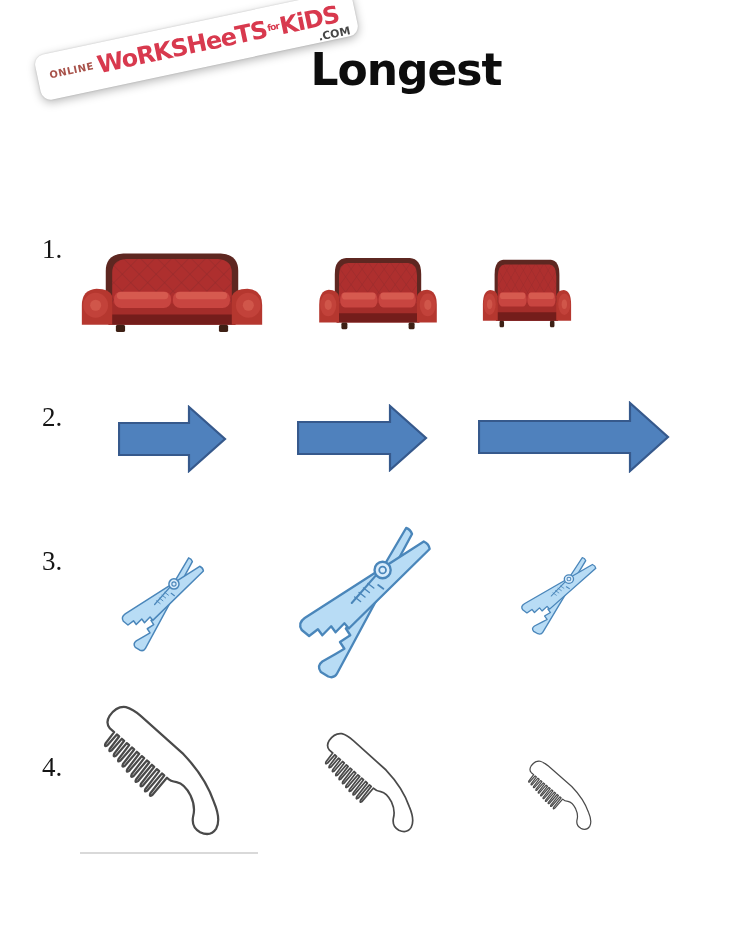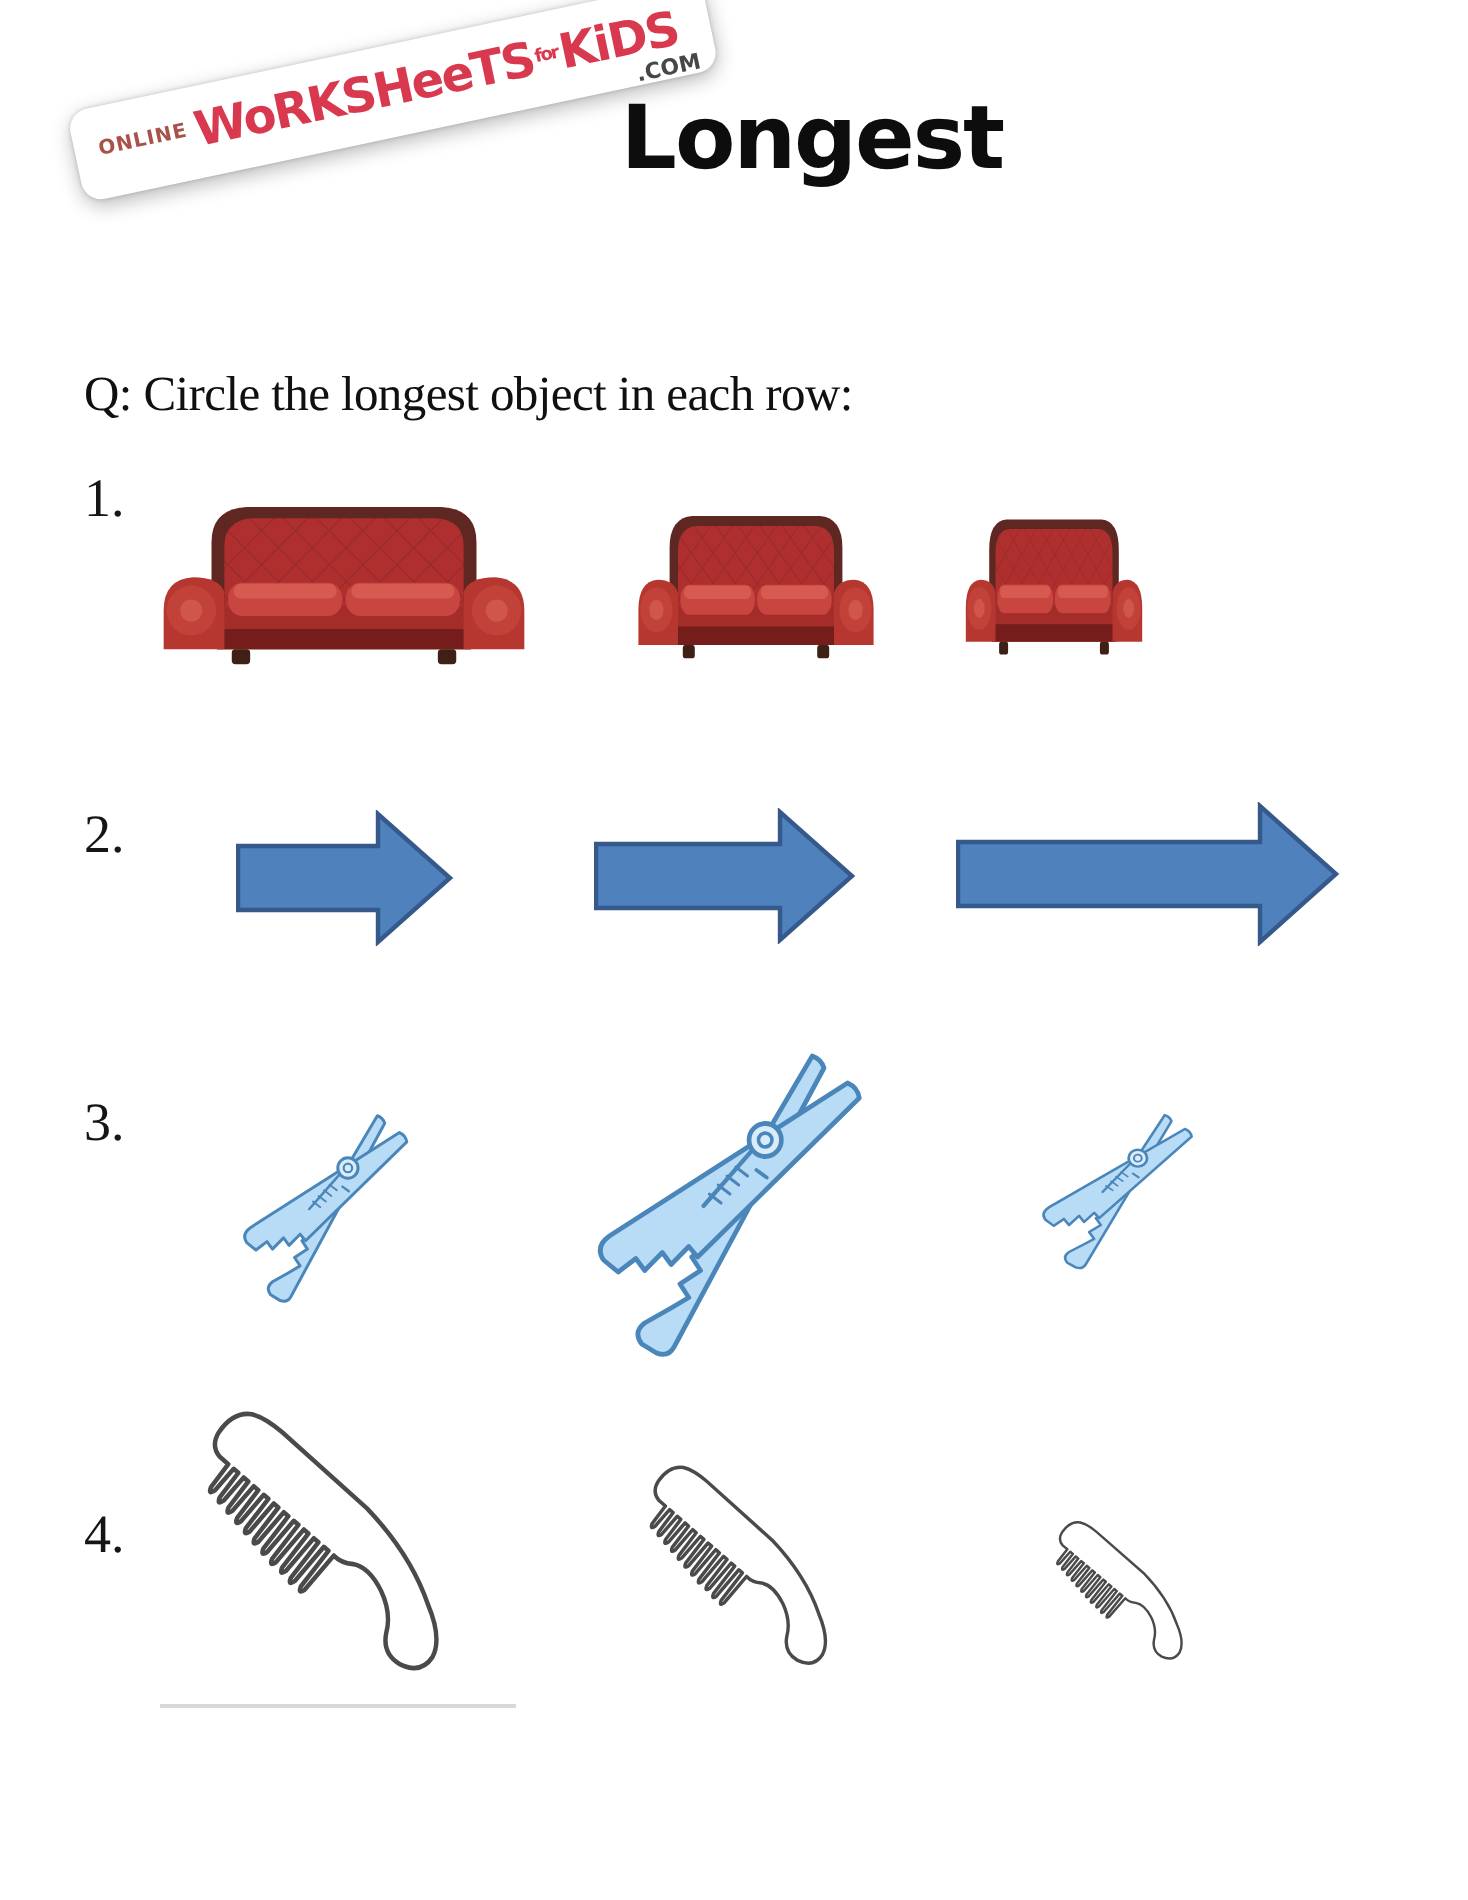--- a/index.html
+++ b/index.html
@@ -92,21 +92,20 @@
   <div class="logo">
     <div class="logo-sticker">
       <span class="logo-online">ONLINE</span>
       <span class="logo-main"><span>WoRKSHeeTS</span><span class="logo-for">for</span><span>KiDS</span></span>
       <span class="logo-com">.COM</span>
     </div>
   </div>
 
   <div class="title">Longest</div>
 
-  <div class="question">Q: Circle the longest object in each row:</div>
 
   <span class="row-num" style="top:234px">1.</span>
   <svg class="obj" style="left:80px;top:248px" width="184" height="85" viewBox="0 0 200 92" preserveAspectRatio="none">
       <use href="#sofa-art"></use>
     </svg>
   <svg class="obj" style="left:318px;top:253px" width="120" height="77" viewBox="0 0 200 92" preserveAspectRatio="none">
       <use href="#sofa-art"></use>
     </svg>
   <svg class="obj" style="left:482px;top:255px" width="90" height="73" viewBox="0 0 200 92" preserveAspectRatio="none">
       <use href="#sofa-art"></use>

